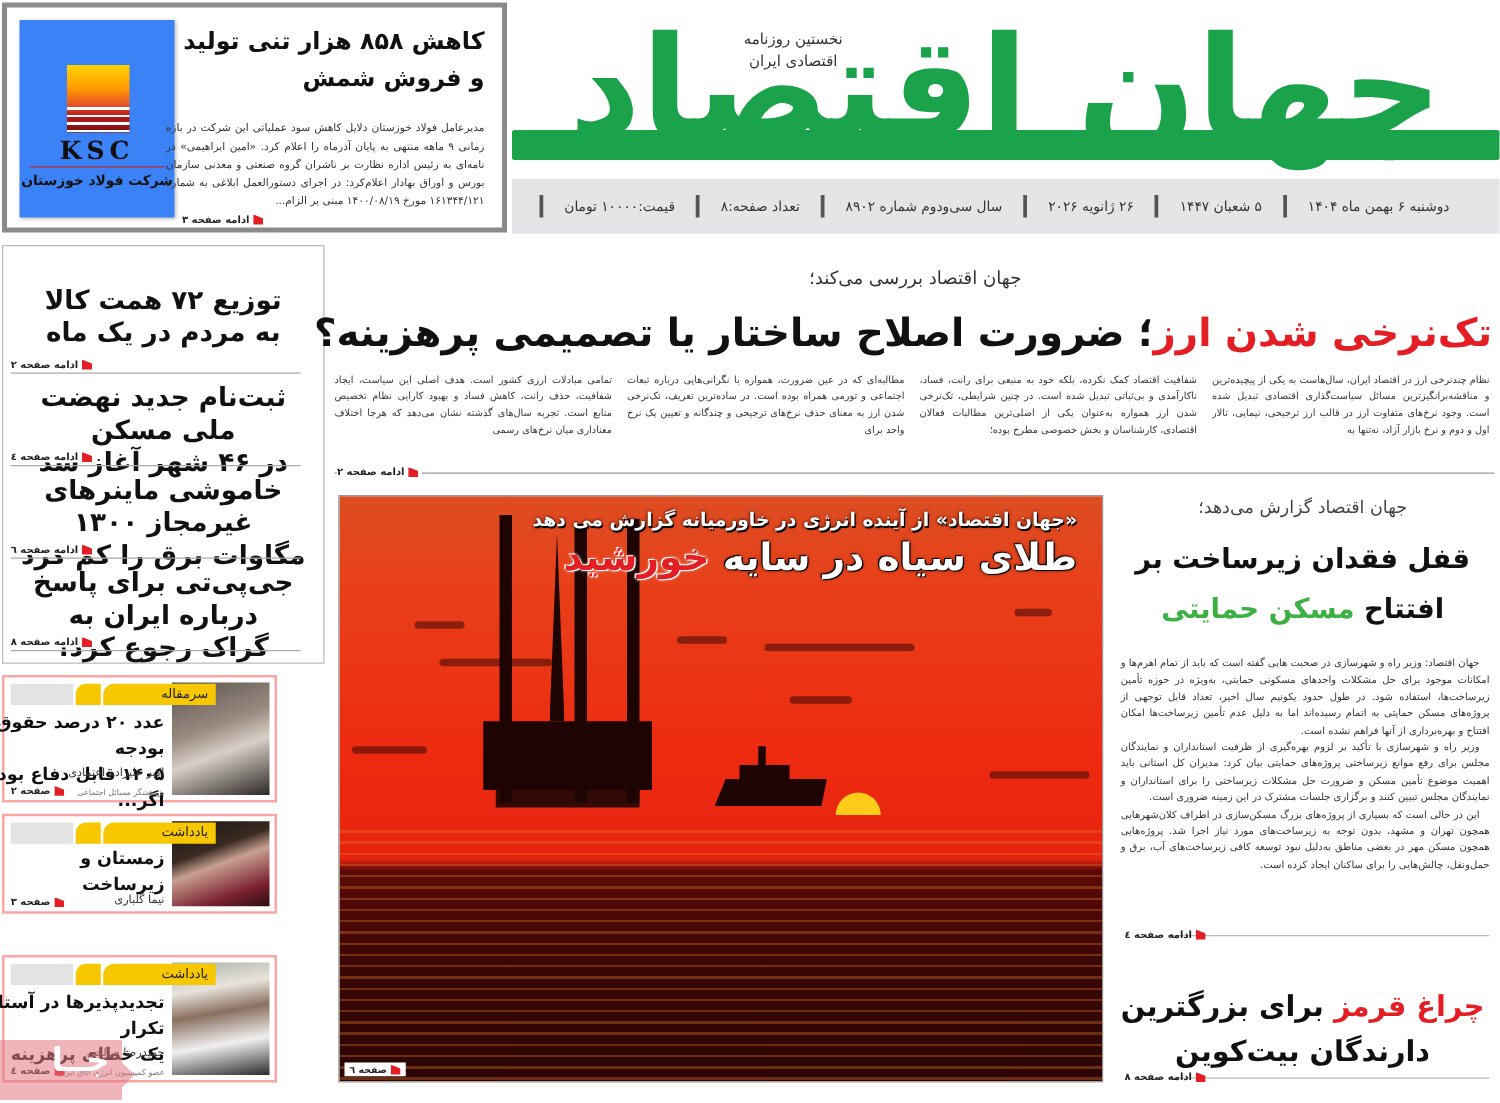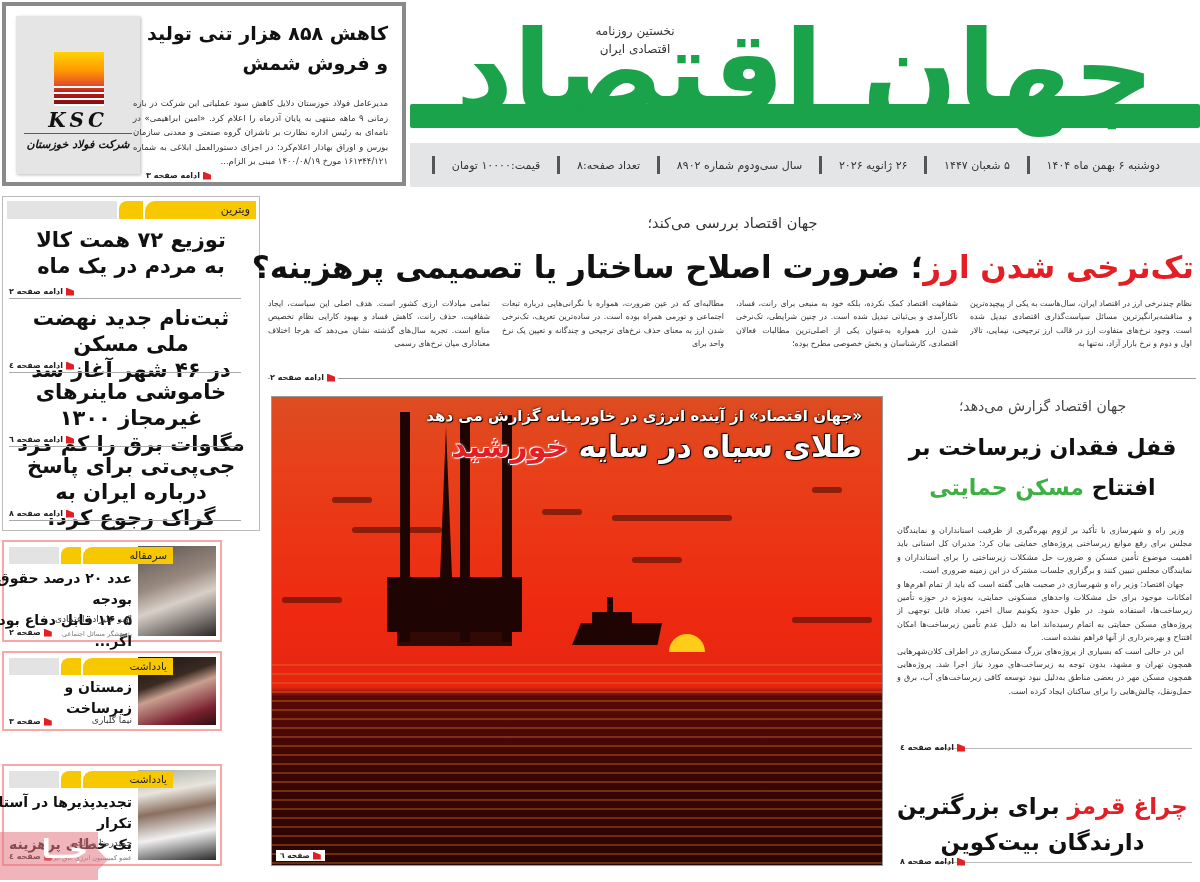--- a/index.html
+++ b/index.html
@@ -14,21 +14,21 @@
   .logo-bar { position: absolute; left: 0; right: 0; top: 104px; height: 24px; background: #1aa34a; border-radius: 2px; }
   .tagline { position: absolute; left: 170px; top: 22px; width: 110px; text-align: center; font-size: 12px; line-height: 18px; color: #333; font-weight: normal; }
 
   .date-strip { position: absolute; left: 410px; top: 143px; width: 790px; height: 44px; background: #e4e5e6;
     display: flex; align-items: center; justify-content: space-between; padding: 0 40px 0 22px; direction: rtl; }
   .date-strip .item { font-size: 11px; color: #333; white-space: nowrap; }
   .date-strip .sep { width: 3px; height: 18px; background: #555; }
 
   
   .ad-box { position: absolute; left: 2px; top: 2px; width: 404px; height: 184px; border: 4px solid #8a8a8a; background: #fff; }
-  .ad-logo { position: absolute; left: 10px; top: 10px; width: 124px; height: 158px; background: #e5e5e5; box-shadow: 1px 1px 3px #bbb; font-style: italic; }
+  .ad-logo { position: absolute; left: 10px; top: 10px; width: 124px; height: 158px; background: #3b82f6; box-shadow: 1px 1px 3px #bbb; }
   .ksc-stripes { position: absolute; left: 38px; top: 36px; width: 50px; height: 54px;
     background: linear-gradient(to bottom, #ffd400 0%, #ff9900 35%, #e4502a 60%, #b71c1c 75%, #7a0d0d 100%); }
   .ksc-stripes::after { content: ""; position: absolute; left: 0; right: 0; top: 30px; bottom: 0;
     background: repeating-linear-gradient(to bottom, transparent 0 4px, #fff 4px 6px); }
   .ksc-label { position: absolute; left: 0; right: 0; top: 92px; text-align: center; font-family: "DejaVu Serif", serif; font-weight: bold; font-size: 20px; letter-spacing: 4px; color: #111; }
   .ksc-rule { position: absolute; left: 8px; right: 8px; top: 117px; height: 1px; background: #b33; }
   .ksc-name { position: absolute; left: 0; right: 0; top: 122px; text-align: center; font-size: 11px; font-weight: bold; color: #111; }
   .ad-title { position: absolute; right: 14px; top: 12px; width: 250px; font-size: 19px; font-weight: bold; line-height: 30px; text-align: right; color: #111; }
   .ad-body { position: absolute; right: 14px; top: 90px; width: 255px; font-size: 8.5px; line-height: 14.5px; text-align: justify; color: #333; }
   .cont { font-size: 8px; font-weight: bold; color: #222; display: inline-flex; align-items: center; gap: 3px; }
@@ -133,27 +133,20 @@
   </div>
   <div class="ad-title">کاهش ۸۵۸ هزار تنی تولید و فروش شمش</div>
   <div class="ad-body">مدیرعامل فولاد خوزستان دلایل کاهش سود عملیاتی این شرکت در بازه زمانی ۹ ماهه منتهی به پایان آذرماه را اعلام کرد. «امین ابراهیمی» در نامه‌ای به رئیس اداره نظارت بر ناشران گروه صنعتی و معدنی سازمان بورس و اوراق بهادار اعلام‌کرد: در اجرای دستورالعمل ابلاغی به شماره ۱۶۱۳۴۴/۱۲۱ مورخ ۱۴۰۰/۰۸/۱۹ مبنی بر الزام...</div>
   <div class="cont ad-cont">
     <span class="pg-icon"></span>
     <span>ادامه صفحه ۳</span>
   </div>
 </div>
 
 <div class="showcase">
-  <div class="tab-strip">
-    <div class="tab-gray"></div>
-    <div class="tab-y1"></div>
-    <div class="tab-y2">
-      <span class="tab-label">ویترین</span>
-    </div>
-  </div>
 
   <div class="show-item" style="top:30px">
     <div>توزیع ۷۲ همت کالا</div>
     <div>به مردم در یک ماه</div>
   </div>
   <div class="show-cont" style="top:92px">
     <span class="cont">
         <span class="pg-icon"></span>
         <span>ادامه صفحه ۲</span>
       </span>
@@ -300,22 +293,22 @@
       <span>صفحه ٦</span>
     </div>
 </div>
 
 <div class="rk">جهان اقتصاد گزارش می‌دهد؛</div>
 <div class="rh">
   <div>قفل فقدان زیرساخت بر</div>
   <div><span>افتتاح </span><span class="green">مسکن حمایتی</span></div>
 </div>
 <div class="rbody">
+  <p>جهان اقتصاد: وزیر راه و شهرسازی در صحبت هایی گفته است که باید از تمام اهرم‌ها و امکانات موجود برای حل مشکلات واحدهای مسکونی حمایتی، به‌ویژه در حوزه تأمین زیرساخت‌ها، استفاده شود. در طول حدود یکونیم سال اخیر، تعداد قابل توجهی از پروژه‌های مسکن حمایتی به اتمام رسیده‌اند اما به دلیل عدم تأمین زیرساخت‌ها امکان افتتاح و بهره‌برداری از آنها فراهم نشده است.</p>
   <p>وزیر راه و شهرسازی با تأکید بر لزوم بهره‌گیری از ظرفیت استانداران و نمایندگان مجلس برای رفع موانع زیرساختی پروژه‌های حمایتی بیان کرد: مدیران کل استانی باید اهمیت موضوع تأمین مسکن و ضرورت حل مشکلات زیرساختی را برای استانداران و نمایندگان مجلس تبیین کنند و برگزاری جلسات مشترک در این زمینه ضروری است.</p>
-  <p>جهان اقتصاد: وزیر راه و شهرسازی در صحبت هایی گفته است که باید از تمام اهرم‌ها و امکانات موجود برای حل مشکلات واحدهای مسکونی حمایتی، به‌ویژه در حوزه تأمین زیرساخت‌ها، استفاده شود. در طول حدود یکونیم سال اخیر، تعداد قابل توجهی از پروژه‌های مسکن حمایتی به اتمام رسیده‌اند اما به دلیل عدم تأمین زیرساخت‌ها امکان افتتاح و بهره‌برداری از آنها فراهم نشده است.</p>
   <p>این در حالی است که بسیاری از پروژه‌های بزرگ مسکن‌سازی در اطراف کلان‌شهرهایی همچون تهران و مشهد، بدون توجه به زیرساخت‌های مورد نیاز اجرا شد. پروژه‌هایی همچون مسکن مهر در بعضی مناطق به‌دلیل نبود توسعه کافی زیرساخت‌های آب، برق و حمل‌ونقل، چالش‌هایی را برای ساکنان ایجاد کرده است.</p>
 </div>
 <div class="r-rule"></div>
 <div class="cont r-cont">
     <span class="pg-icon"></span>
     <span>ادامه صفحه ٤</span>
   </div>
 
 <div class="rh2">
   <div><span class="red">چراغ قرمز</span><span> برای بزرگترین</span></div>

